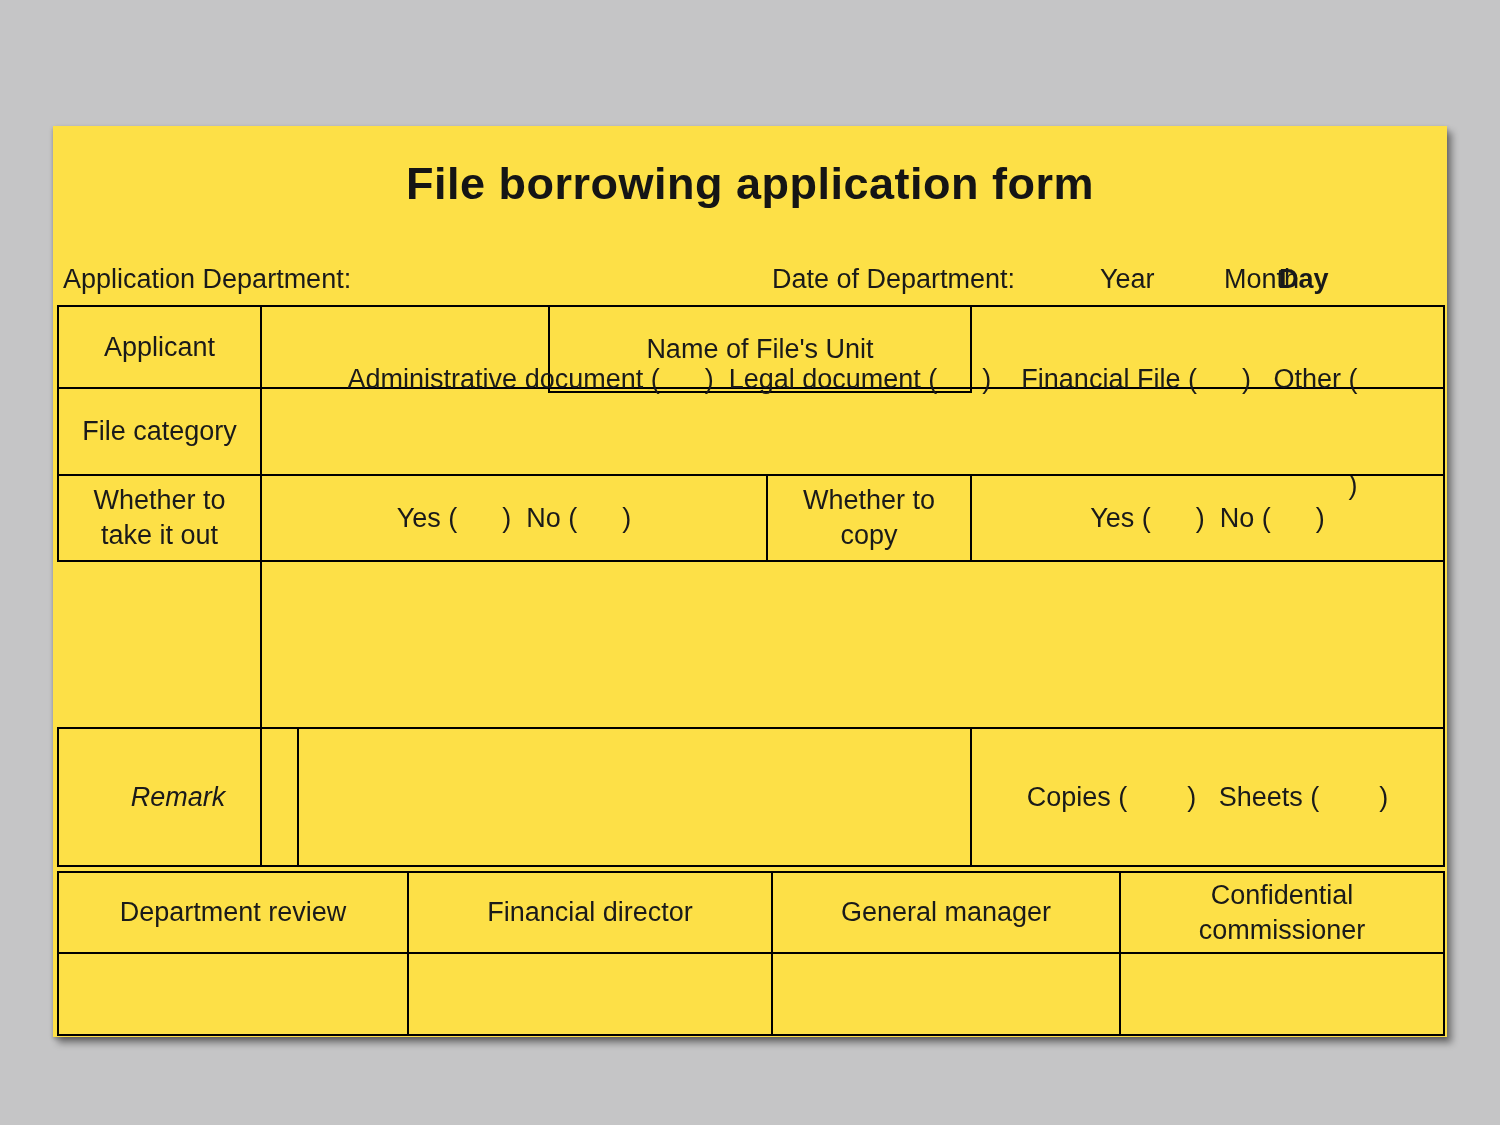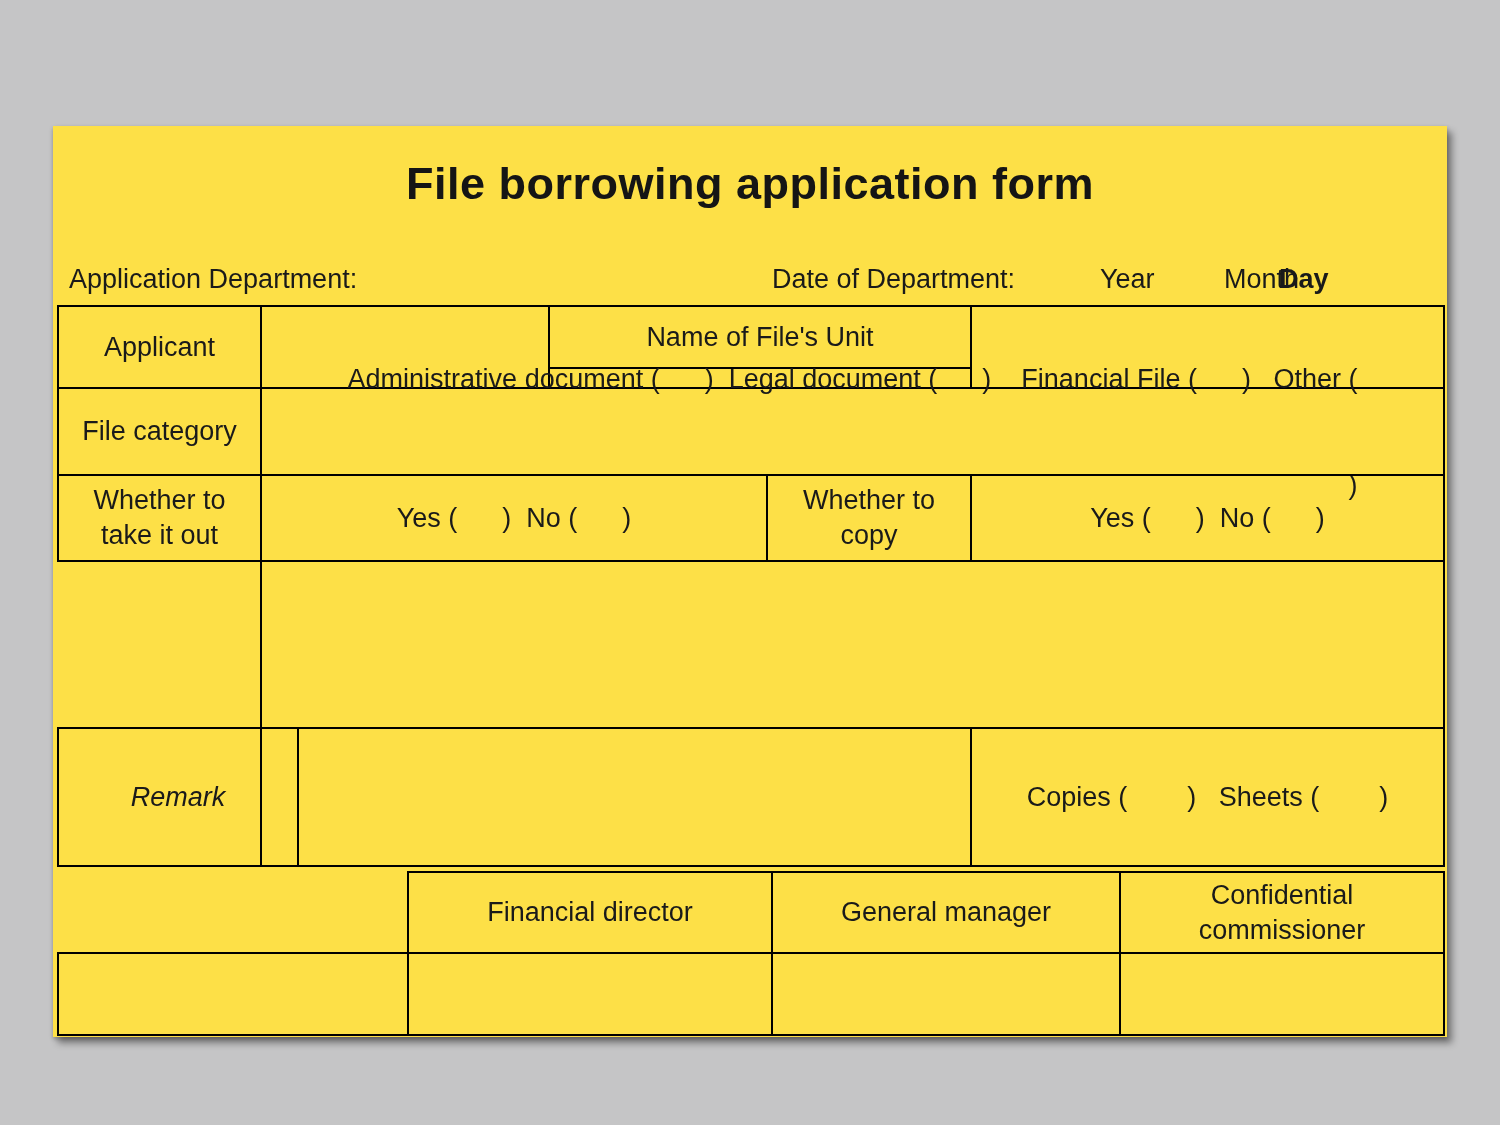--- a/index.html
+++ b/index.html
@@ -70,32 +70,32 @@
 </style>
 </head>
 <body>
 
 <div class="stage">
   <div class="page">
 
     <div class="page-title">File borrowing application form</div>
 
     <div>
-      <span class="hdr-item" style="left:16px;">Application Department:</span>
+      <span class="hdr-item" style="left:10px;">Application Department:</span>
       <span class="hdr-item" style="left:719px;">Date of Department:</span>
       <span class="hdr-item" style="left:1047px;">Year</span>
       <span class="hdr-item" style="left:1171px;">Month</span>
       <span class="hdr-item" style="left:1226px;font-weight:bold;">Day</span>
     </div>
 
     <div class="tbl" style="left:4px; top:179px; width:1388px; height:562px;border-radius:12px;">
 
       <div class="cell" style="left:0; top:0; width:205px; height:84px;">Applicant</div>
       <div class="cell" style="left:203px; top:0; width:290px; height:84px;"></div>
-      <div class="cell" style="left:491px; top:0; width:424px; height:64px;">Name of File's Unit</div>
+      <div class="cell" style="left:491px; top:0; width:424px; height:88px;">Name of File's Unit</div>
       <div class="cell" style="left:913px; top:0; width:475px; height:84px;"></div>
 
       <div class="cell" style="left:0; top:82px; width:205px; height:89px;">File category</div>
       <div class="cell" style="left:203px; top:82px; width:1185px; height:89px;">
         <div class="opt-block">
           <div class="opt-line">Administrative document (      )  Legal document (      )    Financial File (      )   Other (</div>
           <div class="opt-line">)</div>
         </div>
       </div>
 
@@ -108,20 +108,21 @@
 
       <div class="cell" style="left:203px; top:255px; width:1185px; height:169px;"></div>
 
       <div class="cell" style="left:0; top:422px; width:242px; height:140px;font-style:italic;">Remark</div>
       <div class="cell" style="left:203px; top:422px; width:712px; height:140px;"></div>
       <div class="cell" style="left:913px; top:422px; width:475px; height:140px;">Copies (        )   Sheets (        )</div>
     </div>
 
     <div class="tbl" style="left:4px; top:745px; width:1388px; height:165px;">
 
+      <div class="cell" style="left:0; top:0; width:352px; height:83px;">Department review</div>
       <div class="cell" style="left:714px; top:0; width:350px; height:83px;">General manager</div>
       <div class="cell" style="left:350px; top:0; width:366px; height:83px;">Financial director</div>
       <div class="cell" style="left:1062px; top:0; width:326px; height:83px;">Confidential
 commissioner</div>
 
       <div class="cell" style="left:0; top:81px; width:352px; height:84px;"></div>
       <div class="cell" style="left:350px; top:81px; width:366px; height:84px;"></div>
       <div class="cell" style="left:714px; top:81px; width:350px; height:84px;"></div>
       <div class="cell" style="left:1062px; top:81px; width:326px; height:84px;"></div>
     </div>

